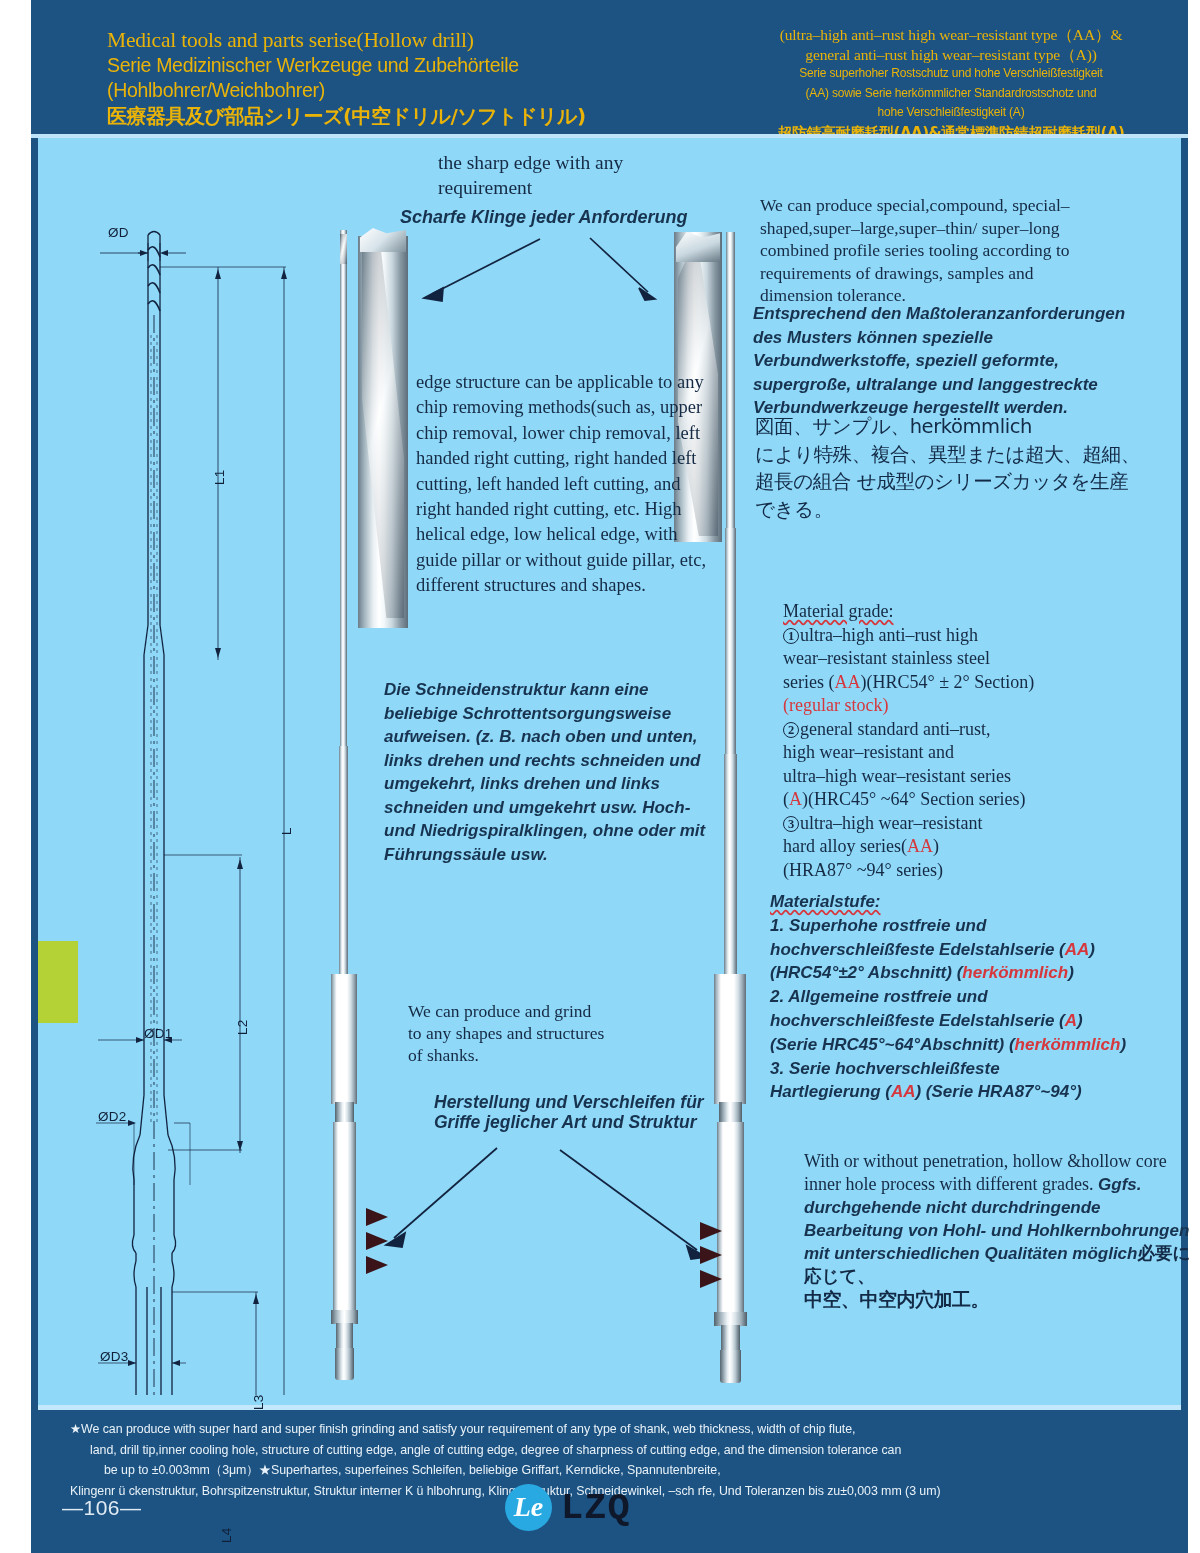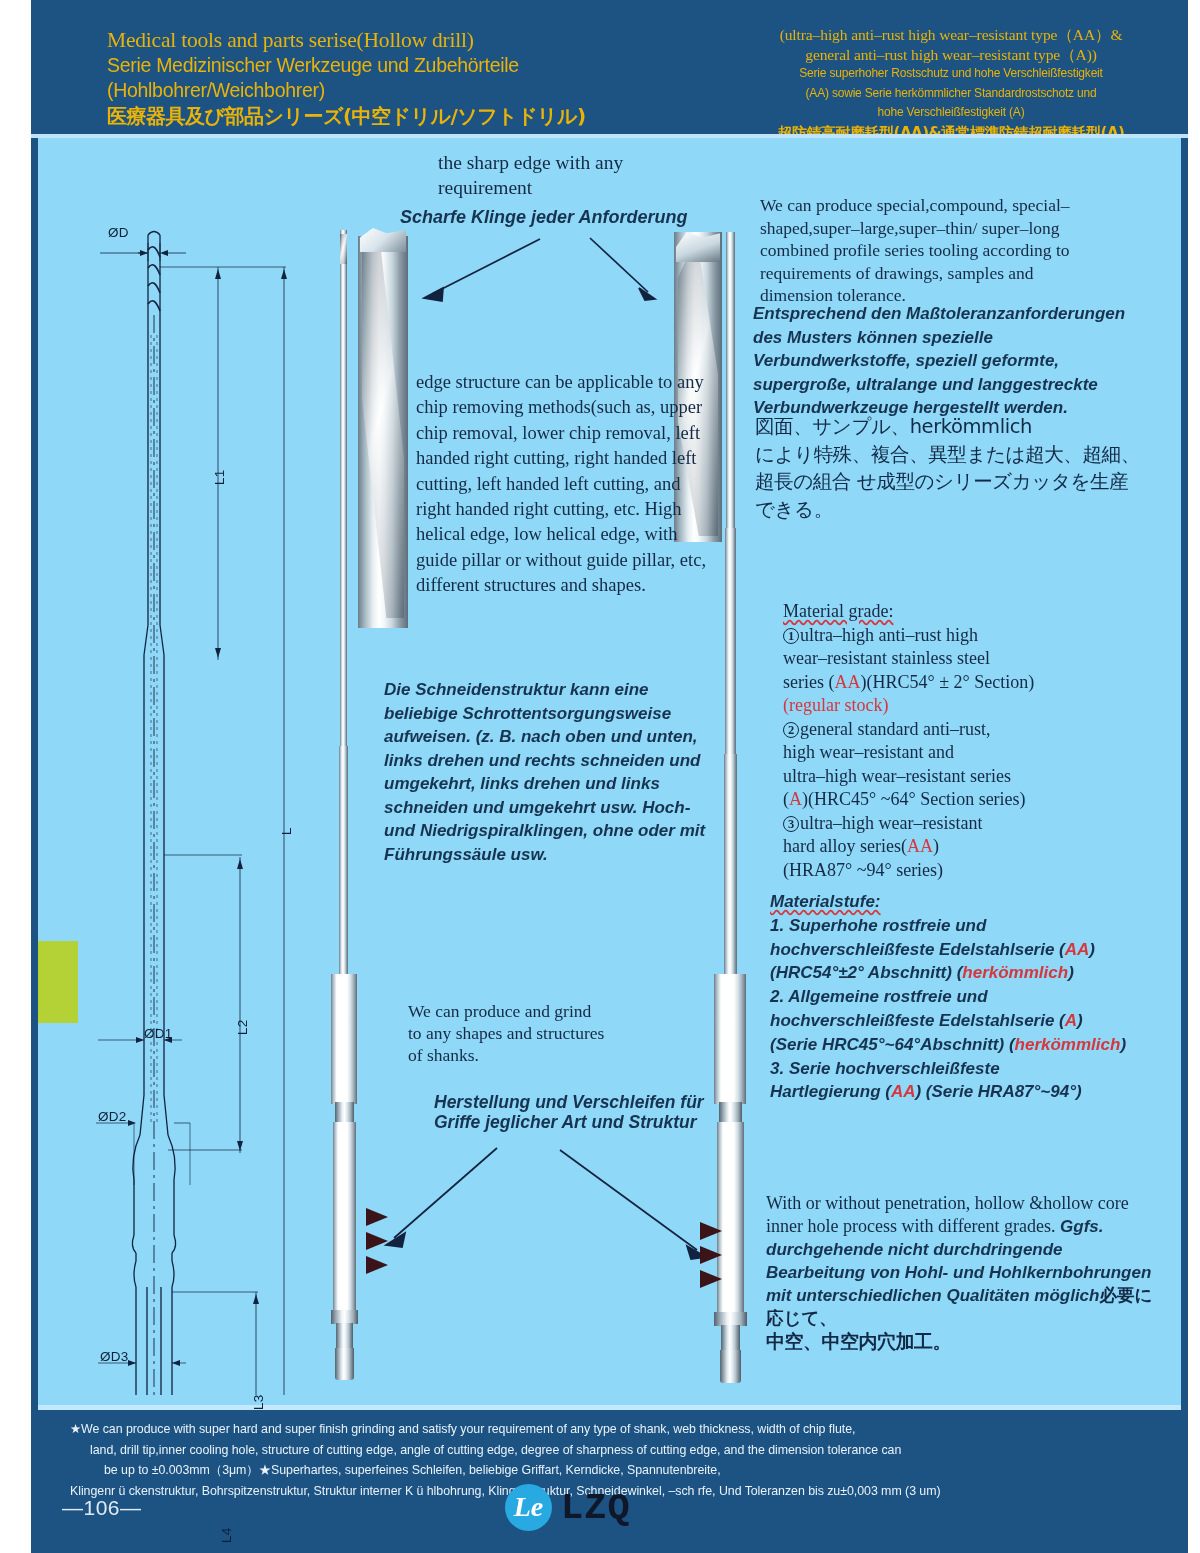--- a/index.html
+++ b/index.html
@@ -195,22 +195,22 @@
   }
   #blk-material-en {
     left: 783px; top: 600px; width: 375px;
     font-size: 18px; line-height: 23.5px;
   }
   #blk-material-de {
     left: 770px; top: 890px; width: 385px;
     font-size: 17px; line-height: 23.8px;
   }
   #blk-penetration {
-    left: 766px; top: 1150px; width: 390px;
-    font-size: 18px; line-height: 23px; margin-top: 42px;
+    left: 804px; top: 1150px; width: 390px;
+    font-size: 18px; line-height: 23px;
   }
 
   .mat-title {
     text-decoration: underline;
     text-decoration-color: #d6373c;
     text-decoration-style: wavy;
     text-underline-offset: 2px;
   }
   .circnum {
     display: inline-block;

